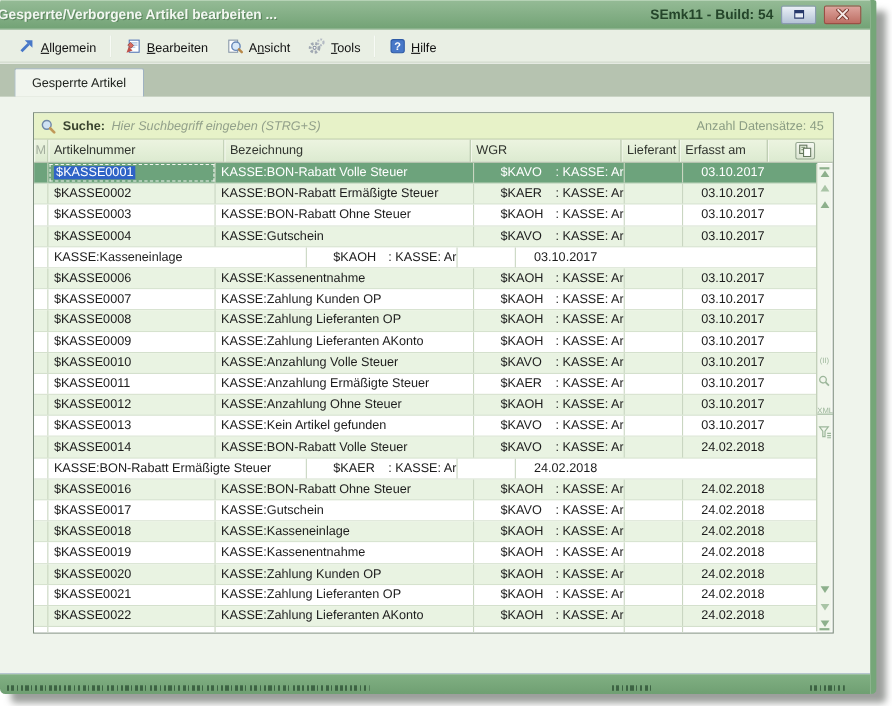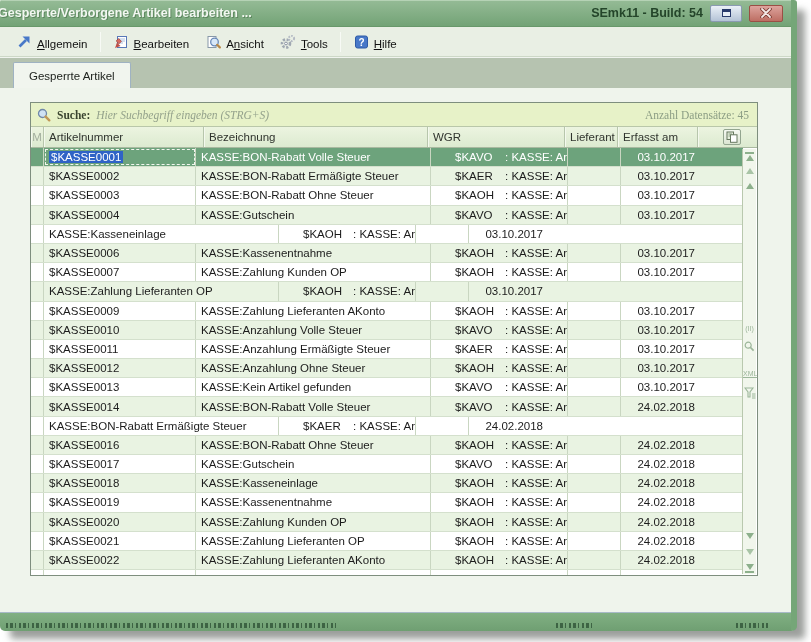--- a/index.html
+++ b/index.html
@@ -48,21 +48,21 @@
   
   .panel { height:525px; background:#eff4ec; border-bottom:1px solid #a8bac8;
     position:relative; }
 
   
   .frame { position:absolute; left:30px; top:14px; width:728px; height:474px;
     border:1px solid #7e8e7e; background:#fff; display:flex; flex-direction:column; }
 
   .searchbar { height:24px; flex:0 0 24px; background:#e7f2c8;
     border-bottom:1px solid #b9c7a9; display:flex; align-items:center;
-    padding:0 8px 0 6px; gap:6px;font-family:Liberation Serif, serif; }
+    padding:0 8px 0 6px; gap:6px; }
   .slabel { font-weight:bold; font-size:11.5px; color:#39432f; }
   .sph { font-style:italic; font-size:11.5px; color:#93a18b; }
   .scount { margin-left:auto; font-size:11.5px; color:#8b9d84; }
 
   .thead { height:21px; flex:0 0 21px; display:flex; position:relative;
     background:linear-gradient(#ecf4e0,#dcead0); border-bottom:1px solid #a9b9a0;
     font-size:11.5px; color:#30342e; }
   .hc { border-right:1px solid #b7c6ac; box-shadow:inset 1px 0 0 #f4f9ee;
     display:flex; align-items:center; padding:0 5px; white-space:nowrap; overflow:hidden; }
   .hm { width:13px; justify-content:center; padding:0; color:#a3ae9e; }
@@ -301,20 +301,21 @@
             <div class="c cbez">KASSE:Zahlung Kunden OP</div>
             <div class="c cwgr">
               <span class="code">$KAOH</span>
               <span class="desc">: KASSE: Artikel O</span>
             </div>
             <div class="c clief"></div>
             <div class="c cdate">03.10.2017</div>
           </div>
           <div class="trow alt">
             <div class="c cm"></div>
+            <div class="c cartnr">$KASSE0008</div>
             <div class="c cbez">KASSE:Zahlung Lieferanten OP</div>
             <div class="c cwgr">
               <span class="code">$KAOH</span>
               <span class="desc">: KASSE: Artikel O</span>
             </div>
             <div class="c clief"></div>
             <div class="c cdate">03.10.2017</div>
           </div>
           <div class="trow">
             <div class="c cm"></div>

